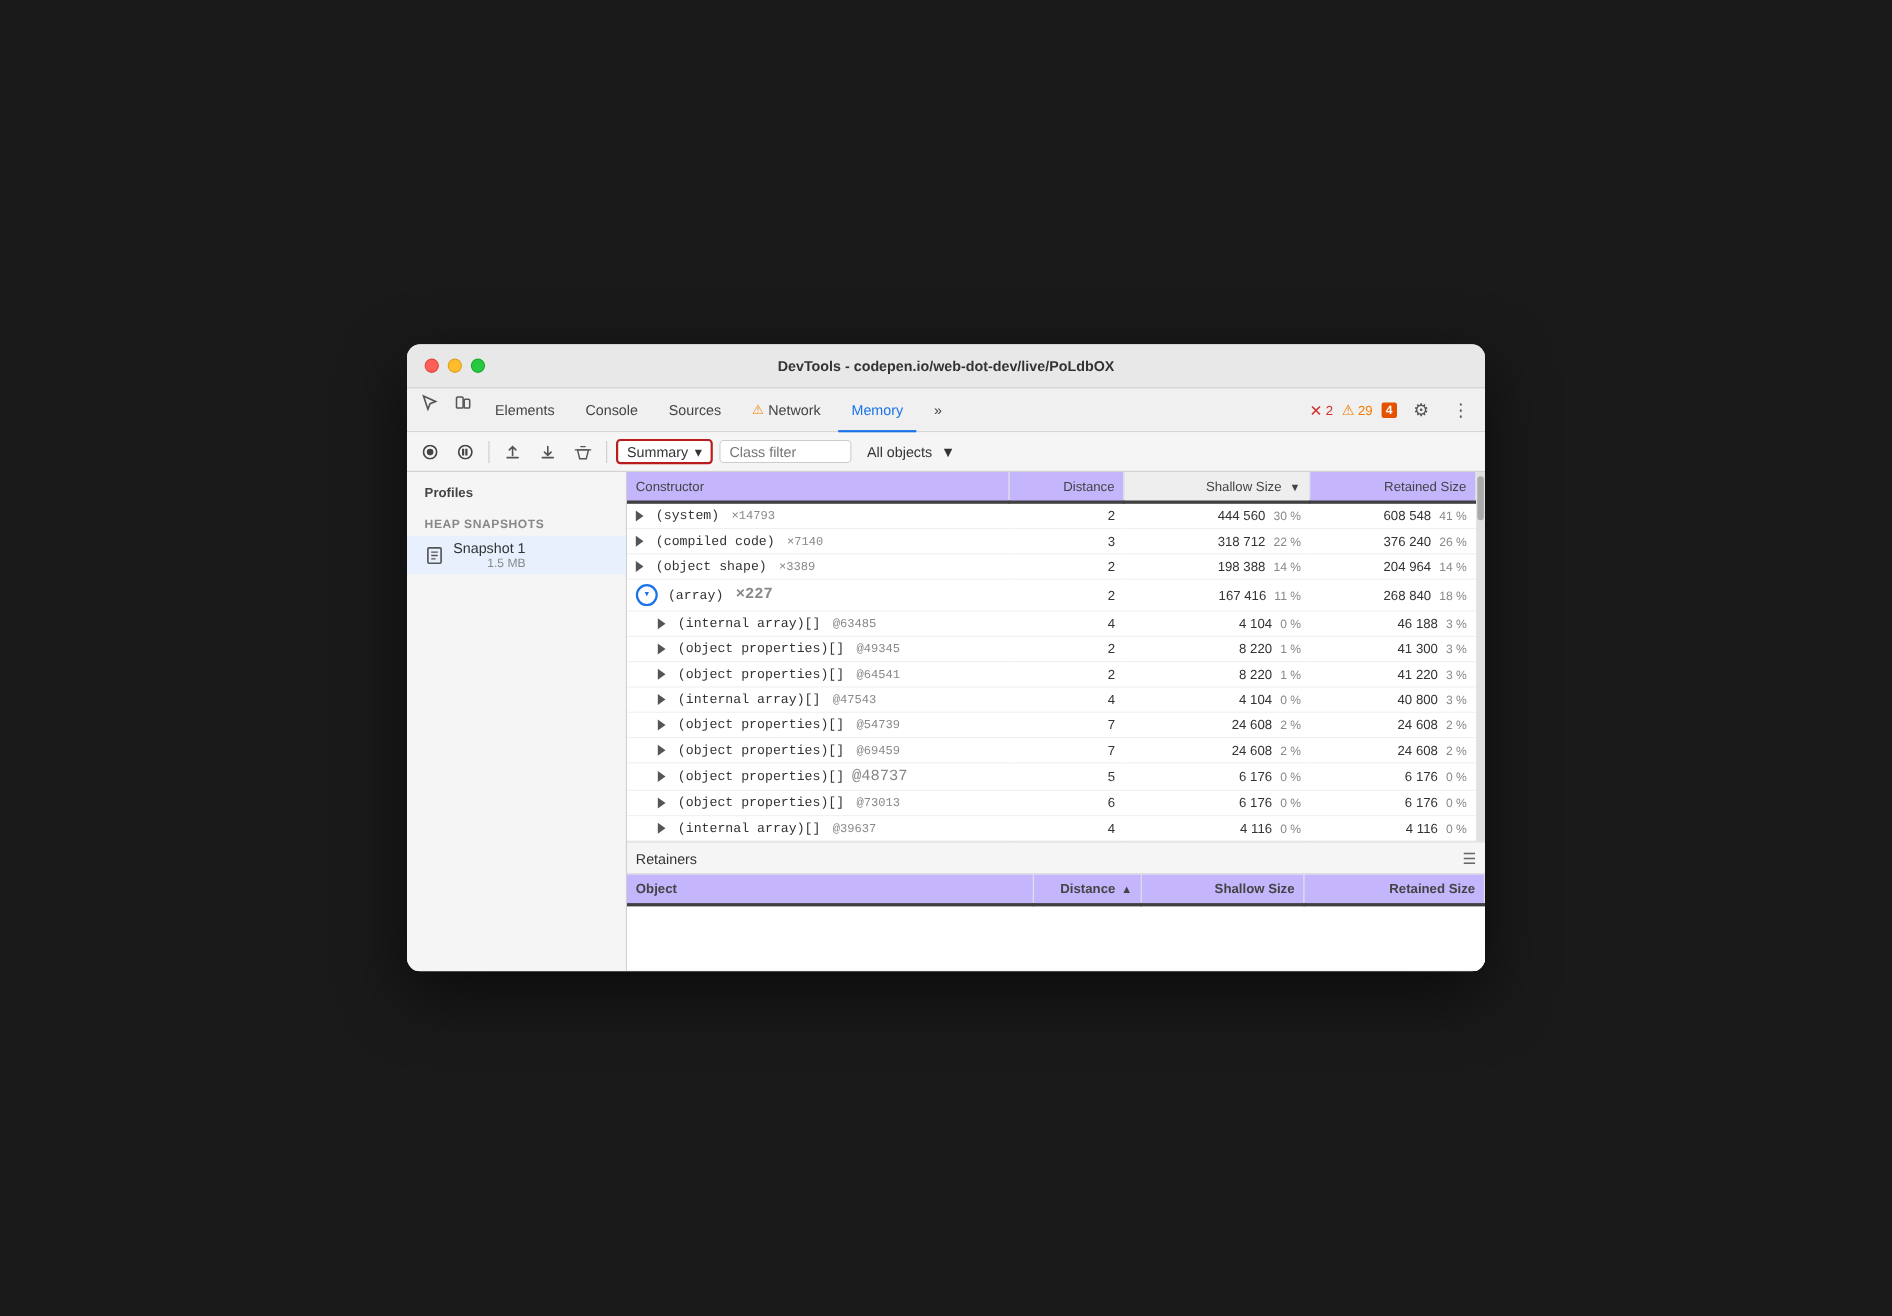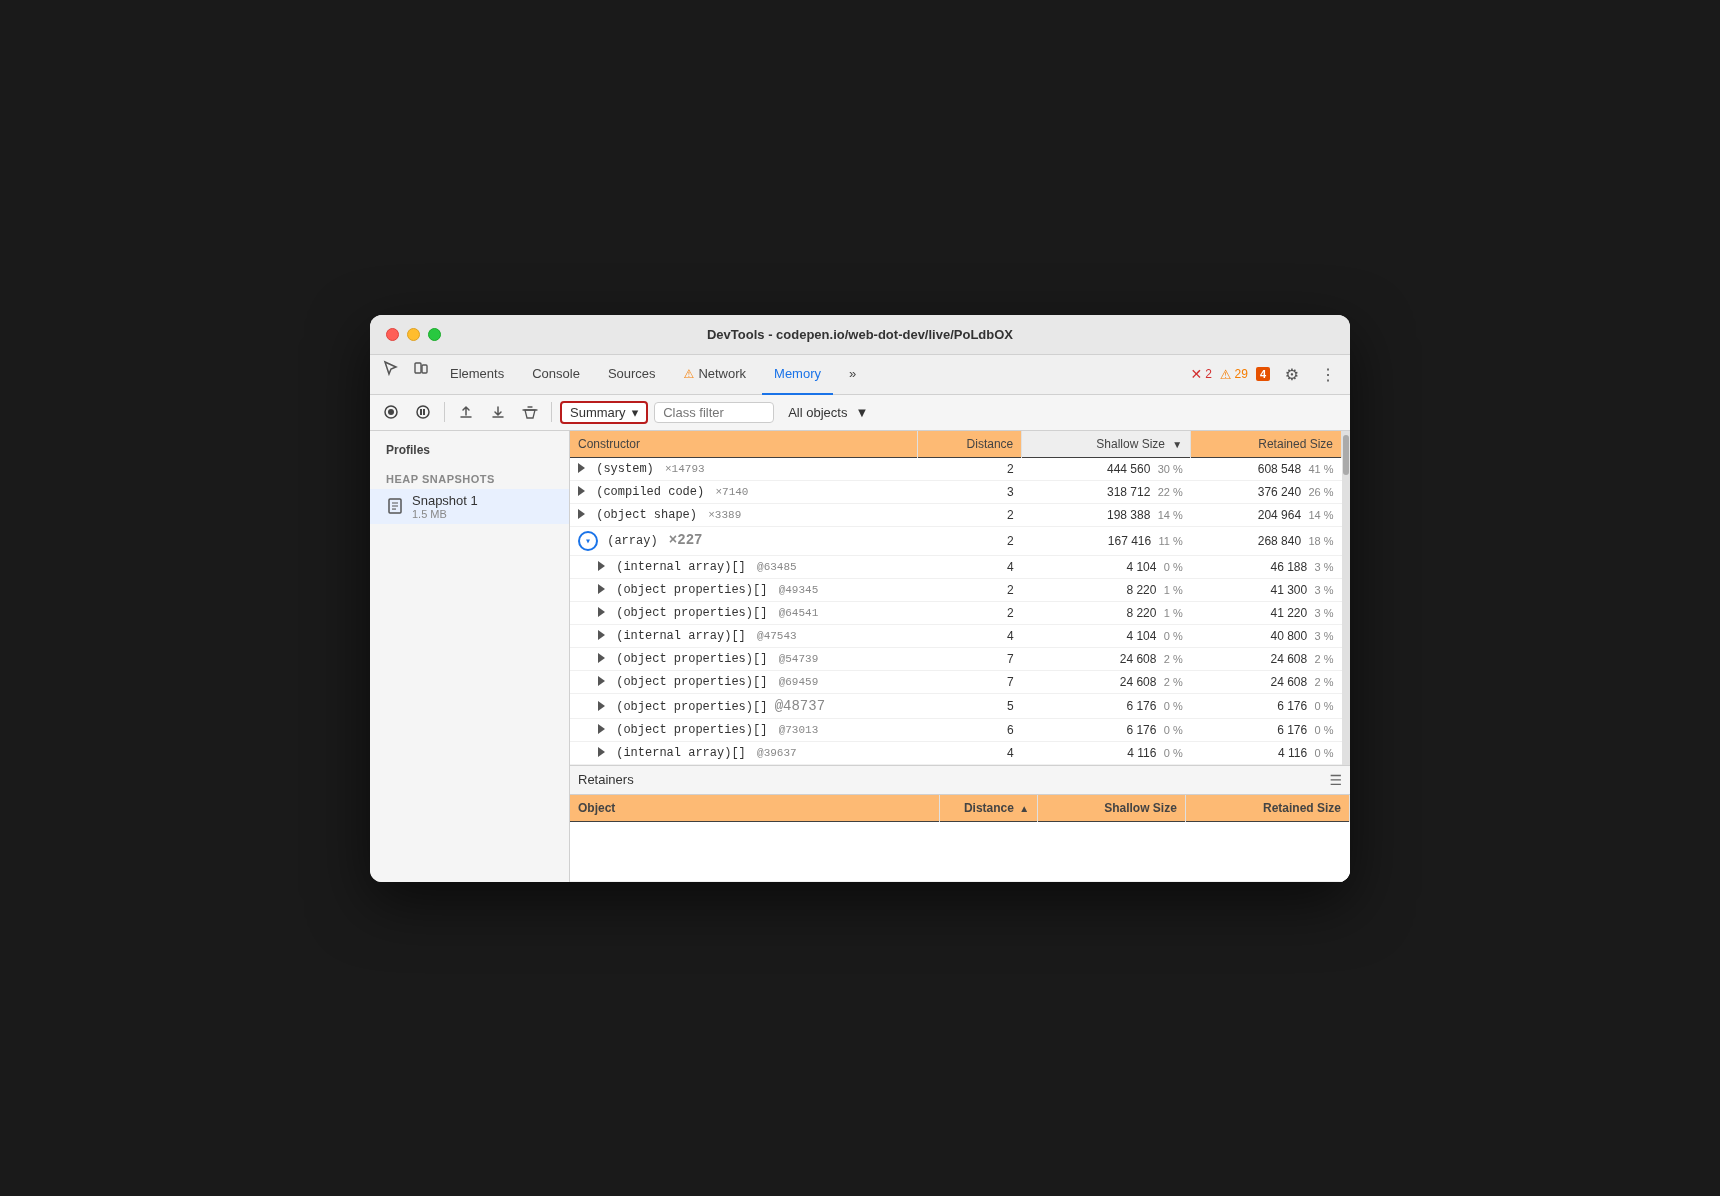--- a/index.html
+++ b/index.html
@@ -193,21 +193,21 @@
     }
     .sidebar-item {
       display: flex;
       align-items: center;
       padding: 4px 16px;
       font-size: 13px;
       color: #333;
       cursor: pointer;
       gap: 8px;
     }
-    .sidebar-item.active { background: #e8f0fe; }
+    .sidebar-item.active { background: #e8f0fe; text-align: right; }
     .snapshot-icon {
       width: 18px;
       height: 18px;
       display: flex;
       align-items: center;
       justify-content: center;
       font-size: 14px;
       color: #666;
     }
     .snapshot-info { display: flex; flex-direction: column; }
@@ -223,22 +223,22 @@
     .data-table {
       flex: 1;
       overflow-y: auto;
     }
     table {
       width: 100%;
       border-collapse: collapse;
       font-size: 12px;
     }
     thead tr {
-      background: #fdba74;
-      border-bottom: 1px solid #404040;
+      background: #c4b5fd;
+      border-bottom: 3px solid #404040;
     }
     th {
       padding: 6px 8px;
       text-align: left;
       font-weight: 500;
       color: #444;
       font-size: 12px;
       border-right: 1px solid #e0e0e0;
       white-space: nowrap;
     }

